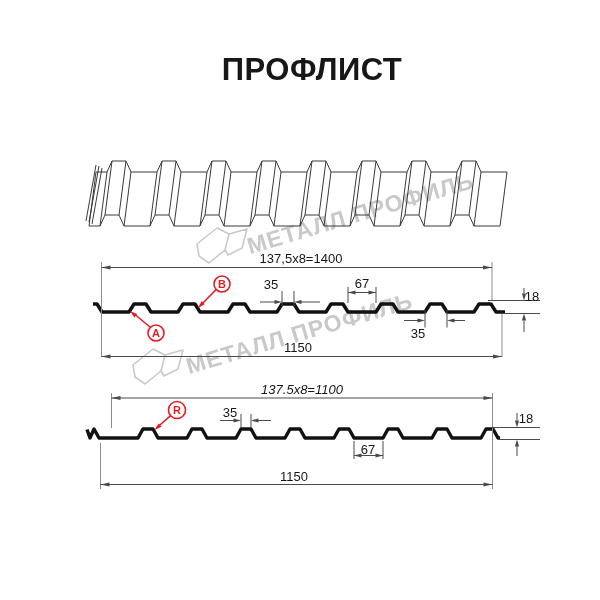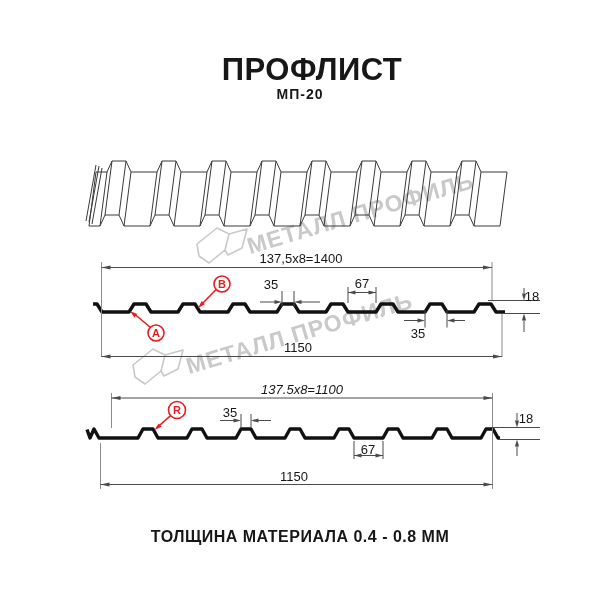--- a/index.html
+++ b/index.html
@@ -30,22 +30,20 @@
   .redletter{fill:var(--accent);font-family:"Liberation Sans",sans-serif;
              font-size:11px;font-weight:bold;text-anchor:middle;}
   .wmlogo{stroke:var(--watermark);stroke-width:1.6;fill:none;stroke-linejoin:round;}
 </style>
 </head>
 <body>
 
 <div class="stage">
 
   <div class="ttl" id="title">ПРОФЛИСТ</div>
-  <div class="ttl" id="subtitle">МП-20</div>
-  <div class="ttl" id="footer">ТОЛЩИНА МАТЕРИАЛА 0.4 - 0.8 ММ</div>
 
   <div class="wm" style="left:244px;top:234px;">МЕТАЛЛ ПРОФИЛЬ</div>
   <div class="wm" style="left:183px;top:354px;">МЕТАЛЛ ПРОФИЛЬ</div>
 
   <svg class="linework" width="600" height="600" viewBox="0 0 600 600">
     <defs>
       <path id="prof3d" d="M96,172 H107 L112,161 H126 L131,172 H157 L162,161 H176 L181,172 H207 L212,161 H226 L231,172 H257 L262,161 H276 L281,172 H307 L312,161 H326 L331,172 H357 L362,161 H376 L381,172 H407 L412,161 H426 L431,172 H457 L462,161 H476 L481,172 H507"></path>
       <path id="wmlogo" d="M2,18 L22,2 L34,8 L52,3 L47,22 L33,29 L30,24 L14,37 L4,30 Z M34,8 L30,24"></path>
     </defs>
 

